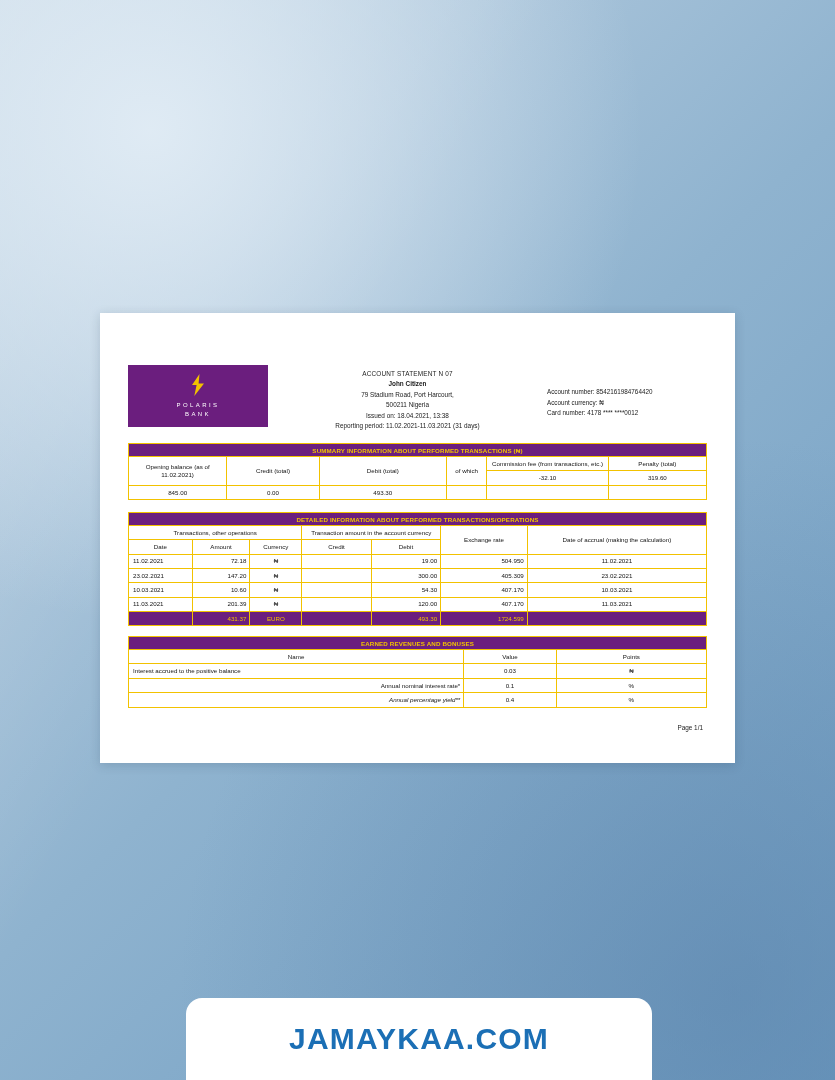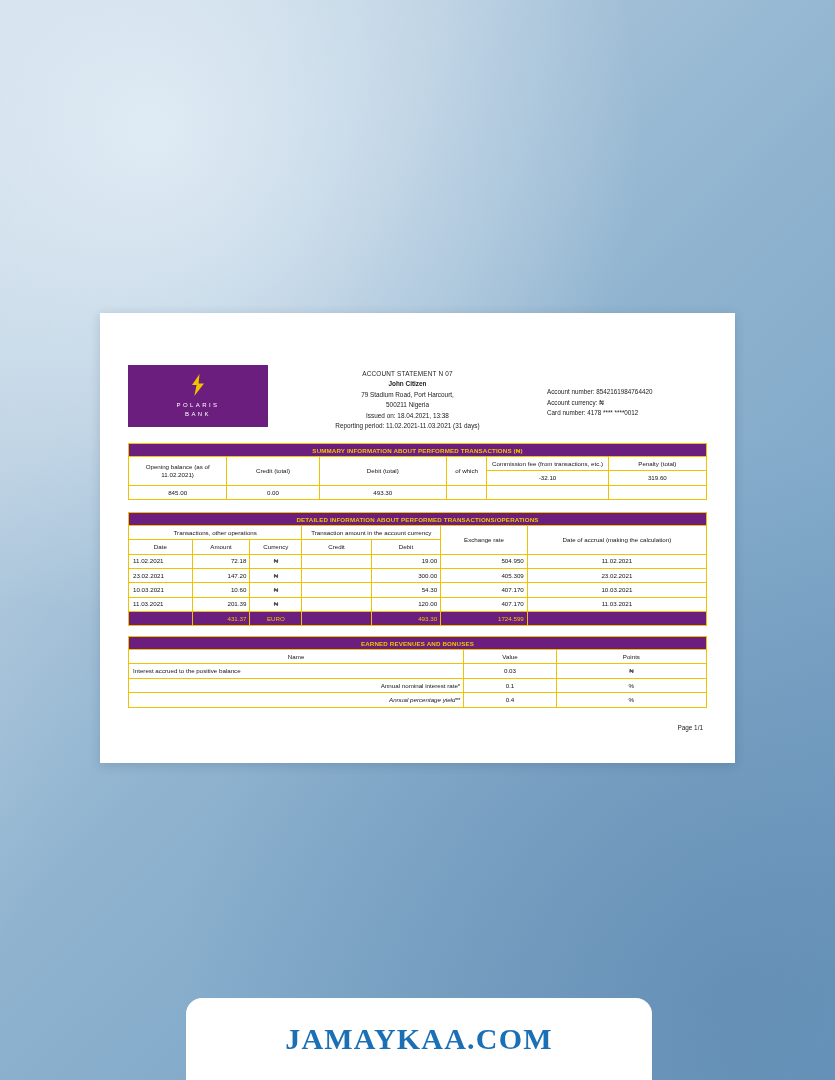--- a/index.html
+++ b/index.html
@@ -148,21 +148,21 @@
     border-radius: 16px 16px 0 0;
     display: flex;
     align-items: center;
     justify-content: center;
   }
   .wm-text {
     color: #1b6fb5;
     font-size: 30px;
     font-weight: bold;
     letter-spacing: 1.2px;
-    font-family: Liberation Serif, serif;
+    font-family: Liberation Sans, sans-serif;
   }
 </style>
 </head>
 <body>
 
 <div class="bg-overlay"></div>
 
 <div class="sheet">
   <div class="doc-inner">
 

